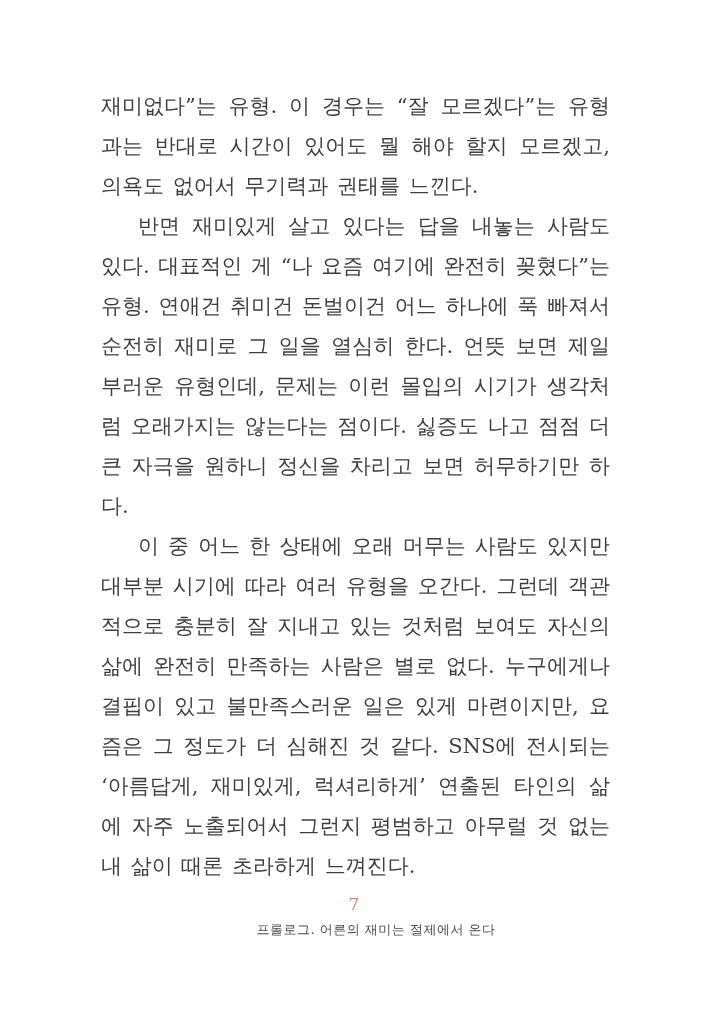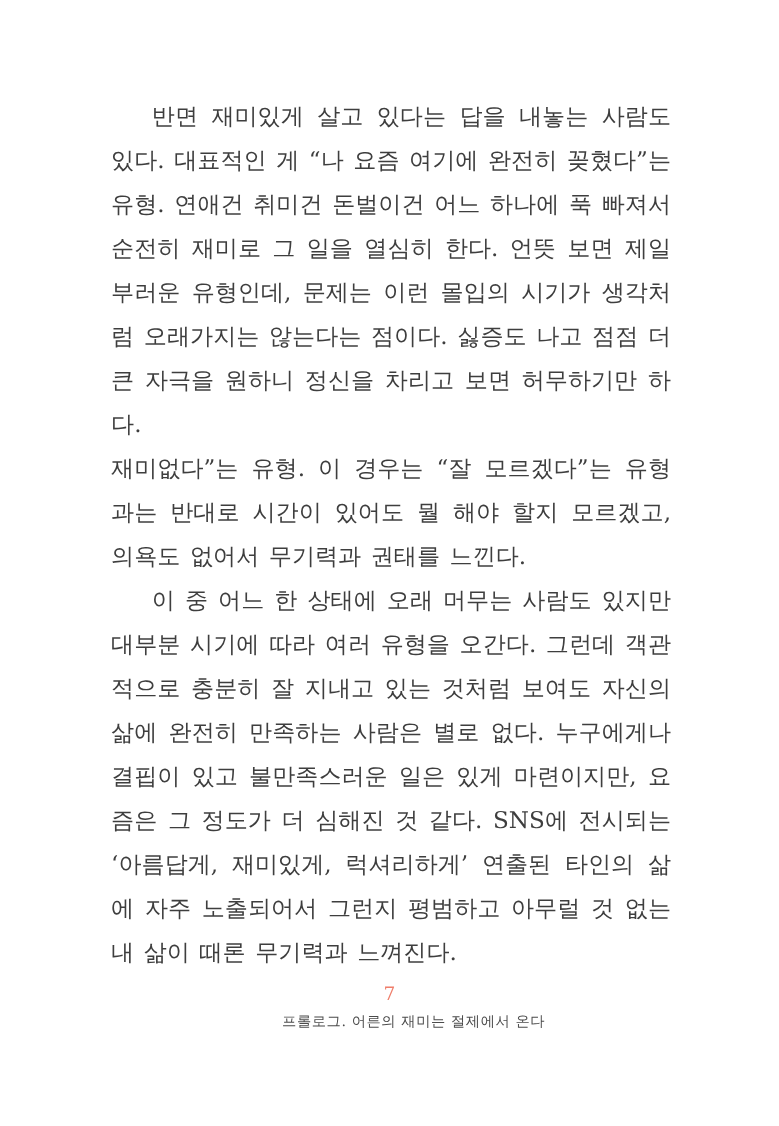--- a/index.html
+++ b/index.html
@@ -51,23 +51,23 @@
     color: #4b4b4b;
     letter-spacing: 0.5px;
   }
 </style>
 </head>
 <body>
 
 <div class="page" style="background: rgb(255, 255, 255);">
 
   <div class="text-block" style="color: rgb(62, 62, 62);">
+    <p class="para">재미없다”는 유형. 이 경우는 “잘 모르겠다”는 유형과는 반대로 시간이 있어도 뭘 해야 할지 모르겠고, 의욕도 없어서 무기력과 권태를 느낀다.</p>
     <p class="para indent">반면 재미있게 살고 있다는 답을 내놓는 사람도 있다. 대표적인 게 “나 요즘 여기에 완전히 꽂혔다”는 유형. 연애건 취미건 돈벌이건 어느 하나에 푹 빠져서 순전히 재미로 그 일을 열심히 한다. 언뜻 보면 제일 부러운 유형인데, 문제는 이런 몰입의 시기가 생각처럼 오래가지는 않는다는 점이다. 싫증도 나고 점점 더 큰 자극을 원하니 정신을 차리고 보면 허무하기만 하다.</p>
-    <p class="para">재미없다”는 유형. 이 경우는 “잘 모르겠다”는 유형과는 반대로 시간이 있어도 뭘 해야 할지 모르겠고, 의욕도 없어서 무기력과 권태를 느낀다.</p>
-    <p class="para indent">이 중 어느 한 상태에 오래 머무는 사람도 있지만 대부분 시기에 따라 여러 유형을 오간다. 그런데 객관적으로 충분히 잘 지내고 있는 것처럼 보여도 자신의 삶에 완전히 만족하는 사람은 별로 없다. 누구에게나 결핍이 있고 불만족스러운 일은 있게 마련이지만, 요즘은 그 정도가 더 심해진 것 같다. SNS에 전시되는 ‘아름답게, 재미있게, 럭셔리하게’ 연출된 타인의 삶에 자주 노출되어서 그런지 평범하고 아무럴 것 없는 내 삶이 때론 무기력과 느껴진다.</p>
+    <p class="para indent">이 중 어느 한 상태에 오래 머무는 사람도 있지만 대부분 시기에 따라 여러 유형을 오간다. 그런데 객관적으로 충분히 잘 지내고 있는 것처럼 보여도 자신의 삶에 완전히 만족하는 사람은 별로 없다. 누구에게나 결핍이 있고 불만족스러운 일은 있게 마련이지만, 요즘은 그 정도가 더 심해진 것 같다. SNS에 전시되는 ‘아름답게, 재미있게, 럭셔리하게’ 연출된 타인의 삶에 자주 노출되어서 그런지 평범하고 아무럴 것 없는 내 삶이 때론 초라하게 느껴진다.</p>
   </div>
 
   <div class="footer">
     <div class="page-number" style="color: rgb(239, 126, 107);">7</div>
     <div class="caption" style="color: rgb(75, 75, 75); padding-left: 44px;">프롤로그. 어른의 재미는 절제에서 온다</div>
   </div>
 
 </div>
 
 </body></html>

